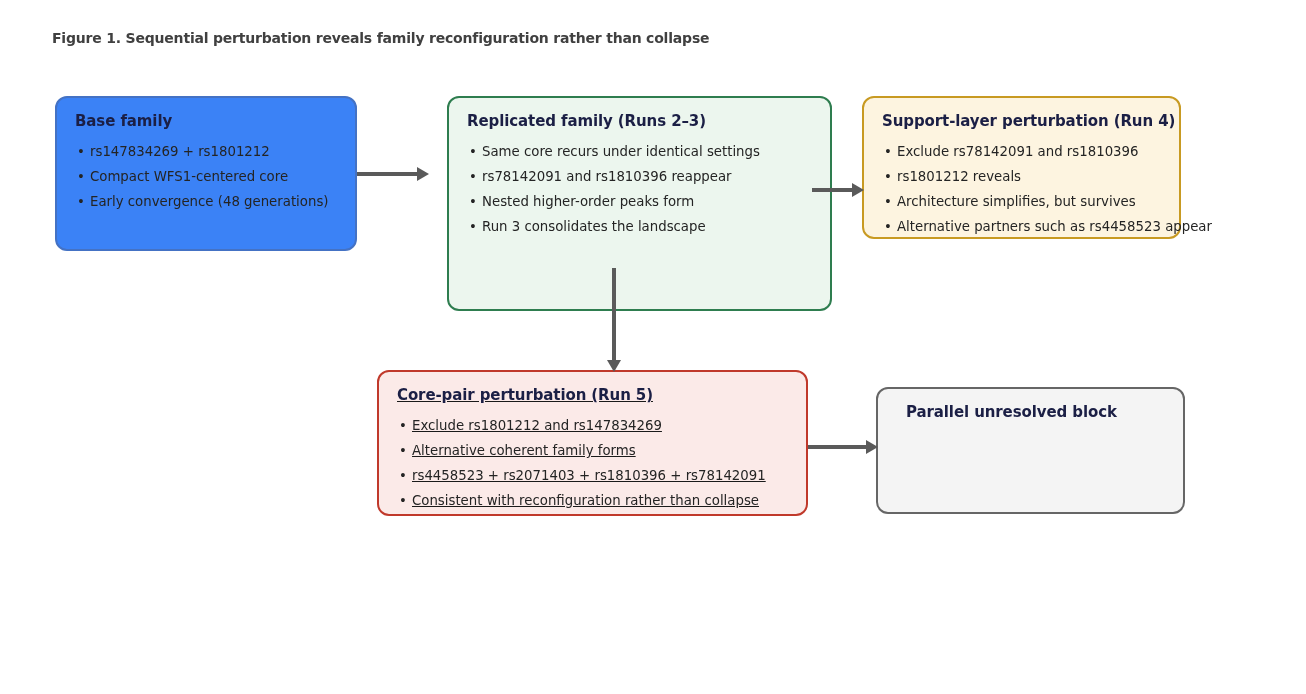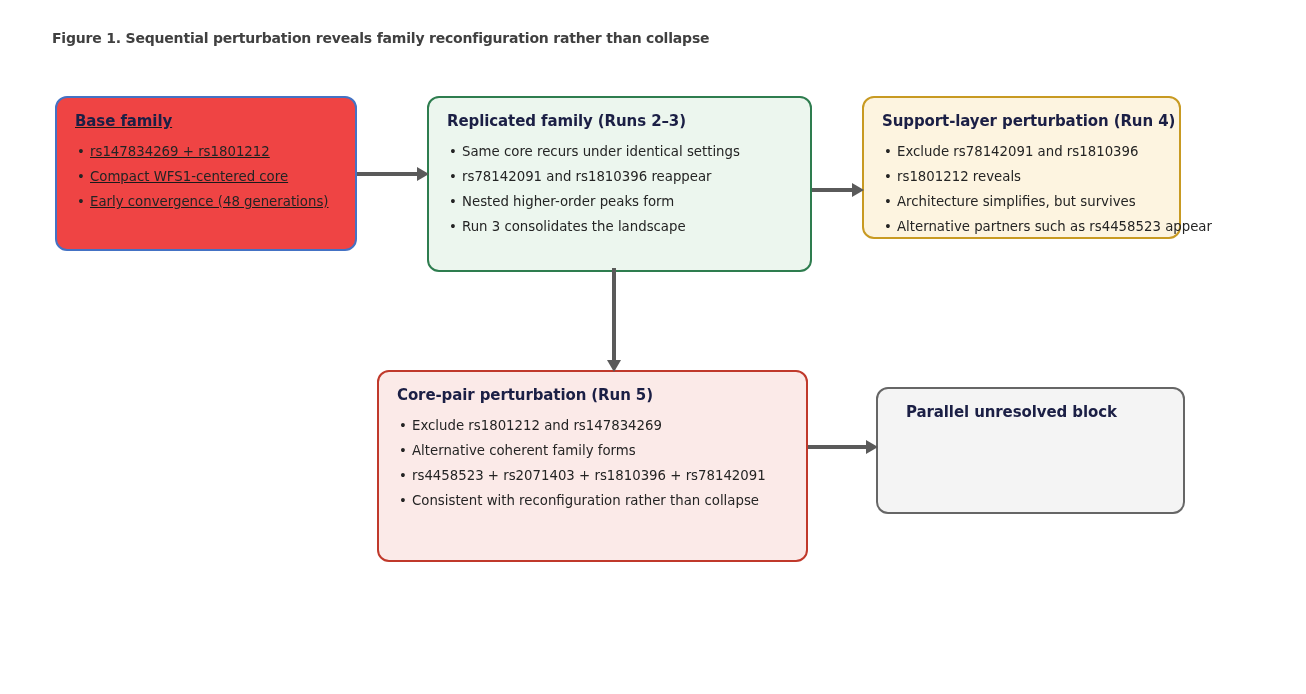--- a/index.html
+++ b/index.html
@@ -58,23 +58,23 @@
   .node-list li::before {
     content: "\2022";
     position: absolute;
     left: 2px;
     top: 0;
     font-size: 13.3px;
     color: #242424;
   }
   
   #node-base        { left: 55px;  top: 96px;  width: 302px; height: 155px; }
-  #node-replicated  { left: 427px; top: 96px;  width: 385px; height: 176px; }
+  #node-replicated  { left: 447px; top: 96px;  width: 385px; height: 215px; }
   #node-support     { left: 862px; top: 96px;  width: 319px; height: 143px; }
-  #node-corepair    { left: 377px; top: 370px; width: 431px; height: 192px; }
+  #node-corepair    { left: 377px; top: 370px; width: 431px; height: 146px; text-decoration: underline; }
   #node-parallel    { left: 876px; top: 387px; width: 309px; height: 127px; padding-left: 28px; }
 
   
   .arrow-h, .arrow-v {
     position: absolute;
   }
   .arrow-line-h {
     position: absolute;
     height: 4px;
     background: #5a5a5a;
@@ -117,21 +117,21 @@
   #arrow-corepair-parallel { left: 808px; top: 435px; width: 70px; height: 24px; }
   #arrow-corepair-parallel .arrow-line-h { width: 60px; }
   #arrow-replicated-corepair { left: 602px; top: 268px; width: 24px; height: 104px; }
   #arrow-replicated-corepair .arrow-line-v { height: 94px; }
 </style>
 </head>
 <body>
 
 <div id="figure-title">Figure 1. Sequential perturbation reveals family reconfiguration rather than collapse</div>
 
-<div class="node" id="node-base" style="border-color:#4472c4; background:#ef4444;text-decoration:underline;">
+<div class="node" id="node-base" style="border-color:#4472c4; background:#3b82f6;">
   <div class="node-title">Base family</div>
   <ul class="node-list">
     <li>rs147834269 + rs1801212</li>
     <li>Compact WFS1-centered core</li>
     <li>Early convergence (48 generations)</li>
   </ul>
 </div>
 
 <div class="node" id="node-replicated" style="border-color:#2e7d4f; background:#ecf6ee;">
   <div class="node-title">Replicated family (Runs 2–3)</div>

